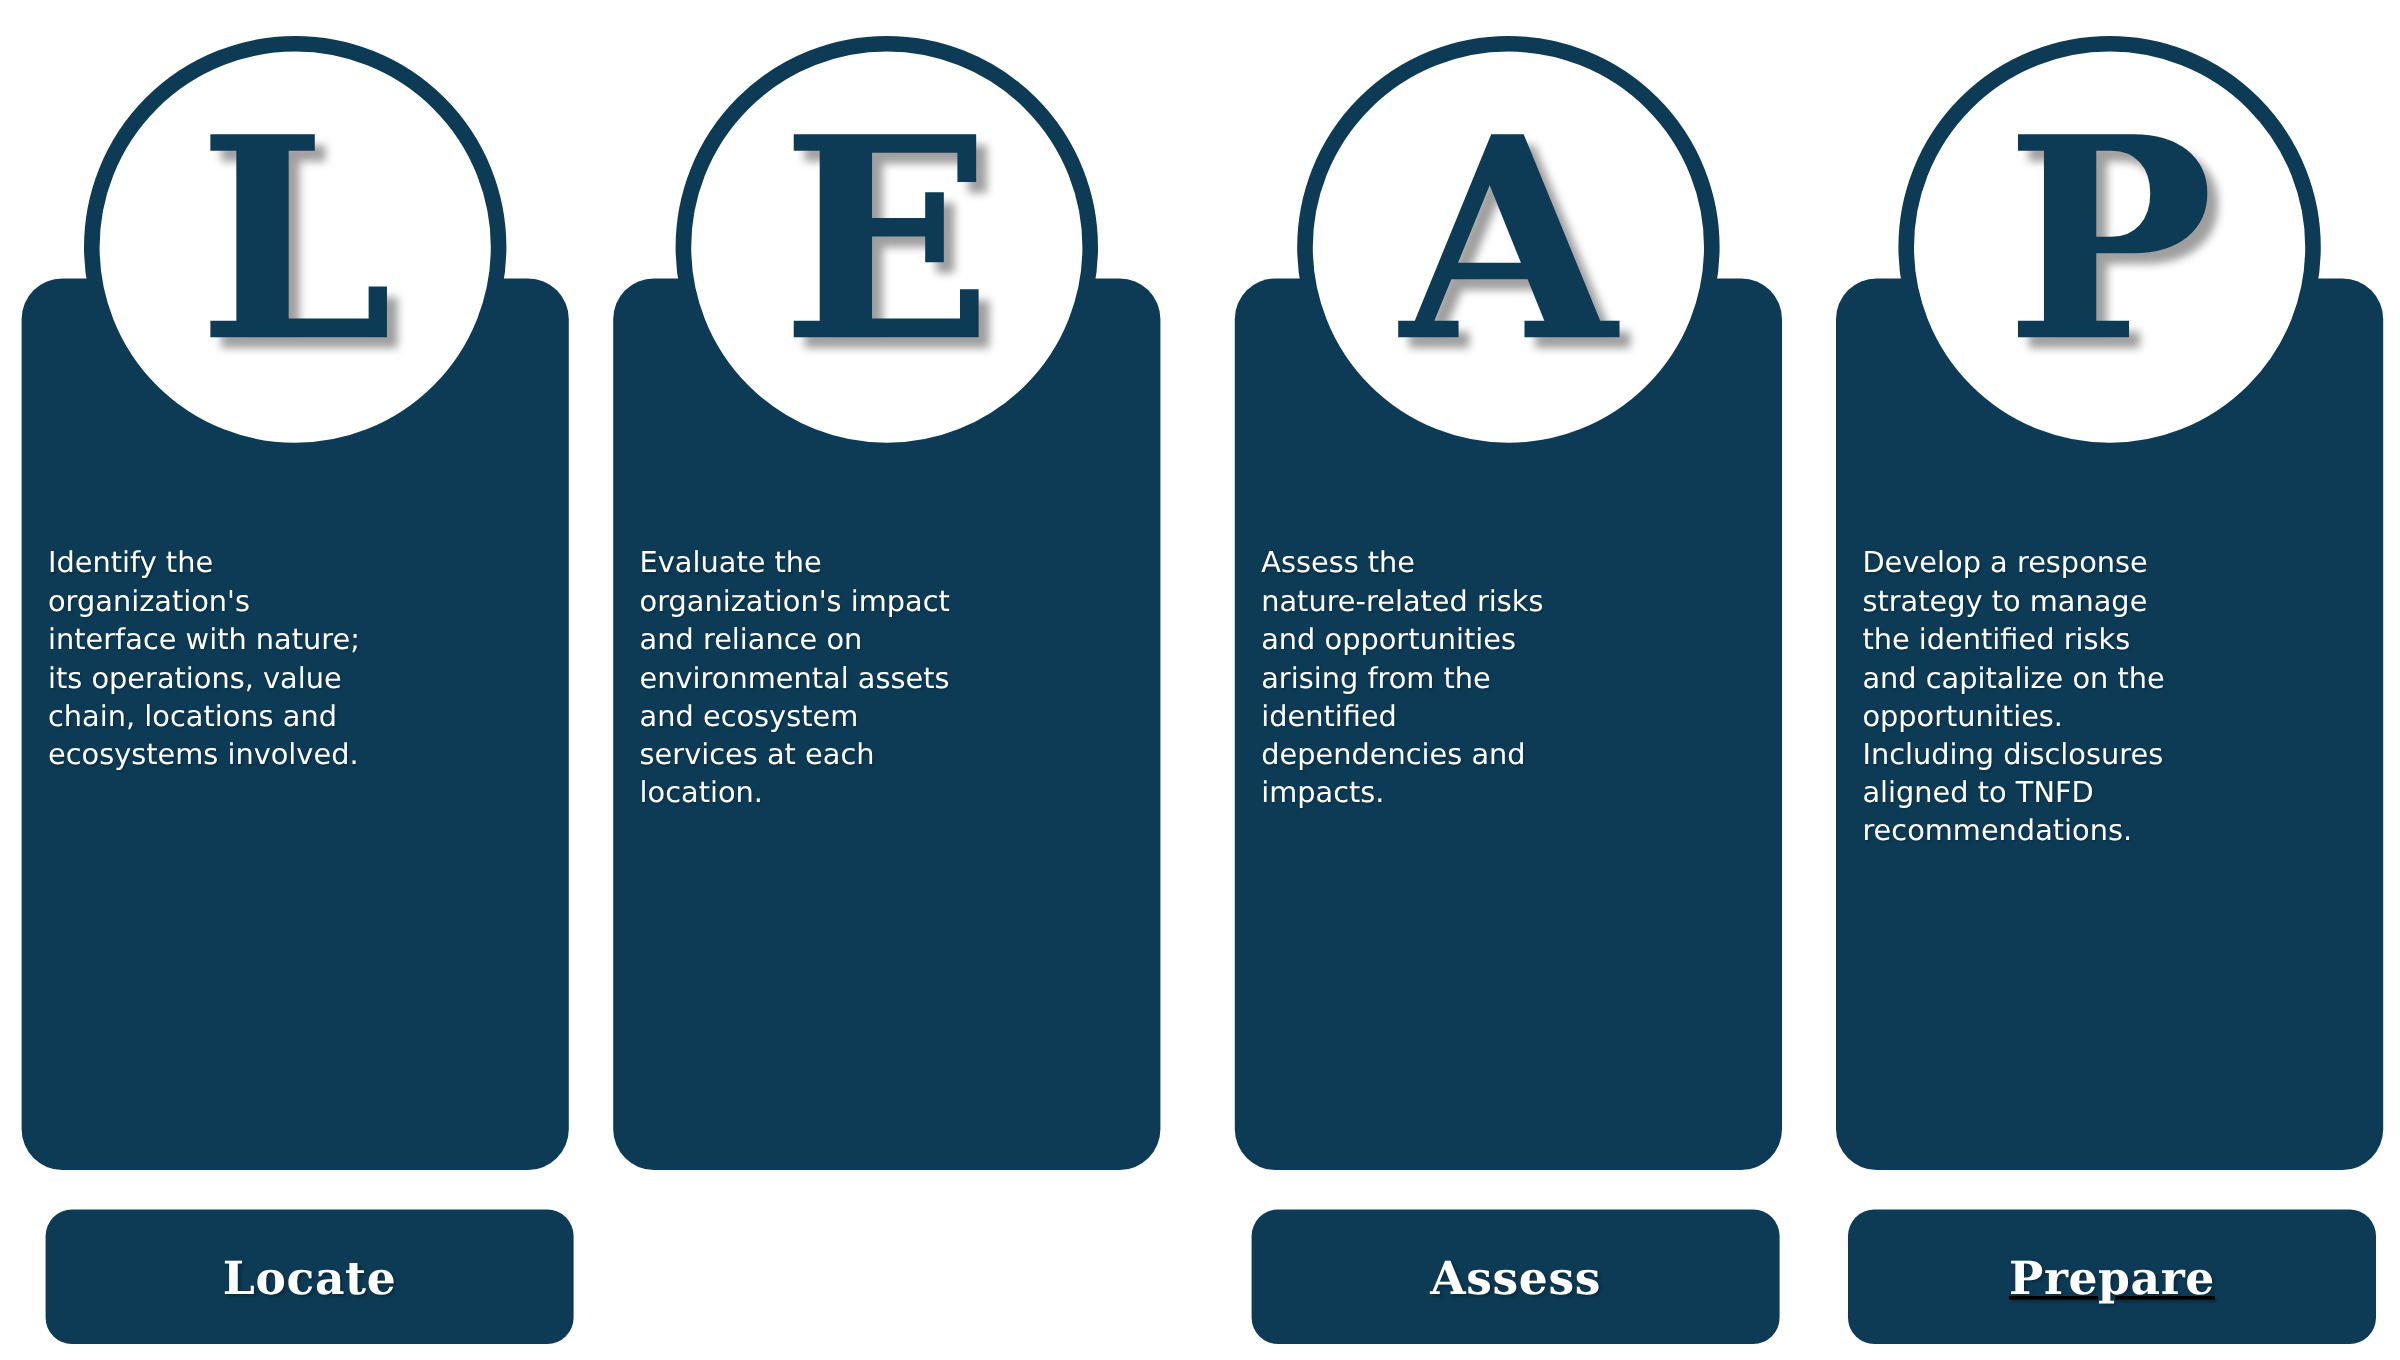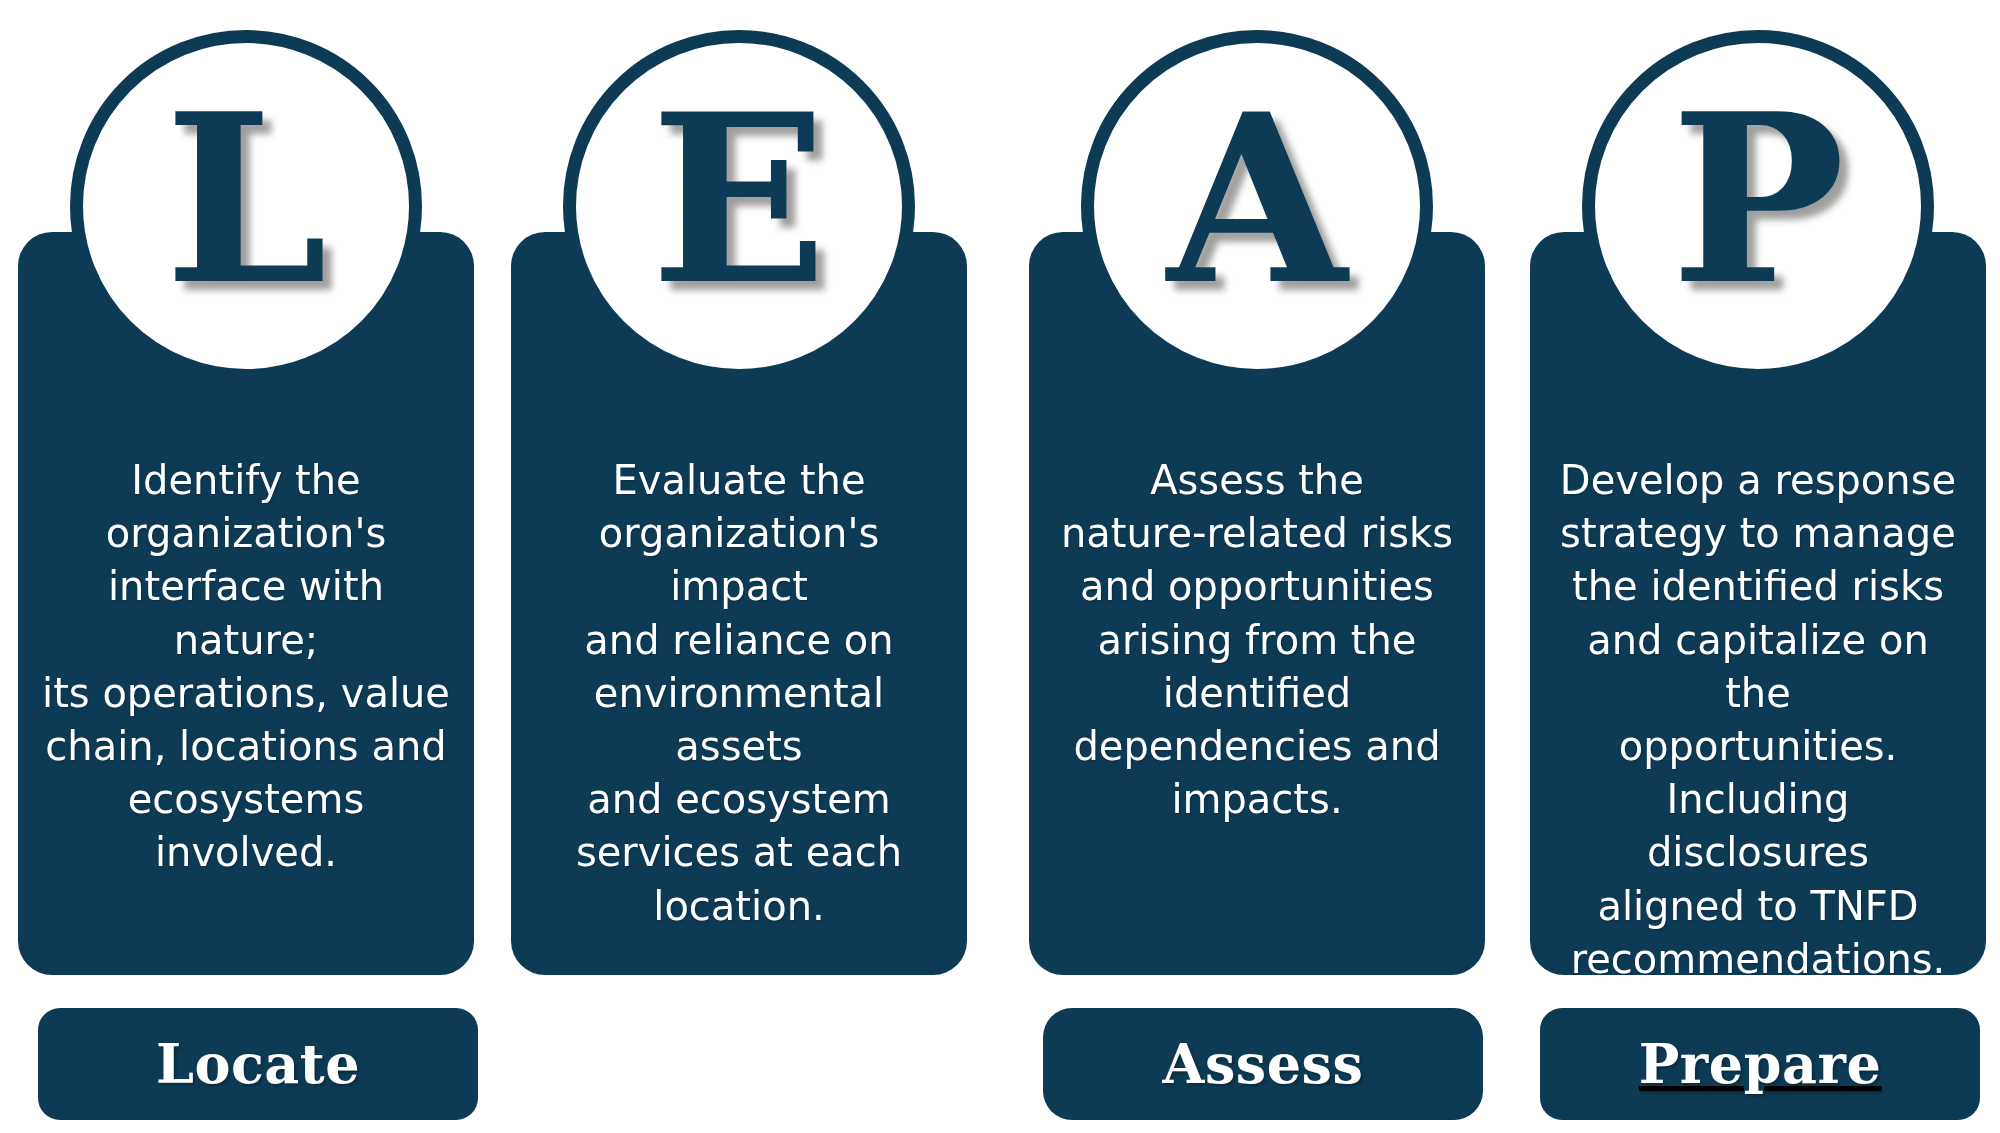--- a/index.html
+++ b/index.html
@@ -65,24 +65,24 @@
     letter-spacing: 0;
     transform: translateY(-6px);
   }
 
   
   .desc {
     position: absolute;
     left: 22px;
     right: 22px;
     top: 222px;
-    text-align: center;
+    text-align: left;
     color: #ffffff;
     font-family: "DejaVu Sans", sans-serif;
-    font-size: 40px;
+    font-size: 24px;
     line-height: 1.33;
     white-space: pre-line;
     z-index: 6;
     text-shadow: 1px 1px 2px rgba(0,0,0,0.25);
   }
 
   
   .pill {
     position: absolute;
     left: 38px;
@@ -92,36 +92,36 @@
     background: #0d3b56;
     border-radius: 22px;
     display: flex;
     align-items: center;
     justify-content: center;
     box-sizing: border-box;
   }
   .pill-label {
     font-family: "DejaVu Serif", serif;
     font-weight: bold;
-    font-size: 54px;
+    font-size: 38px;
     color: #ffffff;
     letter-spacing: 0.5px;
     text-shadow: 2px 2px 3px rgba(0,0,0,0.30);
   }
 
   
   #col-0 { left: 18px; }
   #col-1 { left: 511px; }
   #col-2 { left: 1029px; }
   #col-3 { left: 1530px; }
 
   
   #col-0 .pill { left: 20px; width: 440px; }
   #col-1 .pill { left: 16px; width: 440px; }
-  #col-2 .pill { left: 14px; width: 440px; border-radius: 29px; }
+  #col-2 .pill { left: 14px; width: 440px; }
   #col-3 .pill { left: 10px; width: 440px; text-decoration: underline; }
 </style>
 </head>
 <body>
 
 <div id="stage">
 
   <div class="column" id="col-0">
     <div class="card">
       <div class="desc">Identify the

